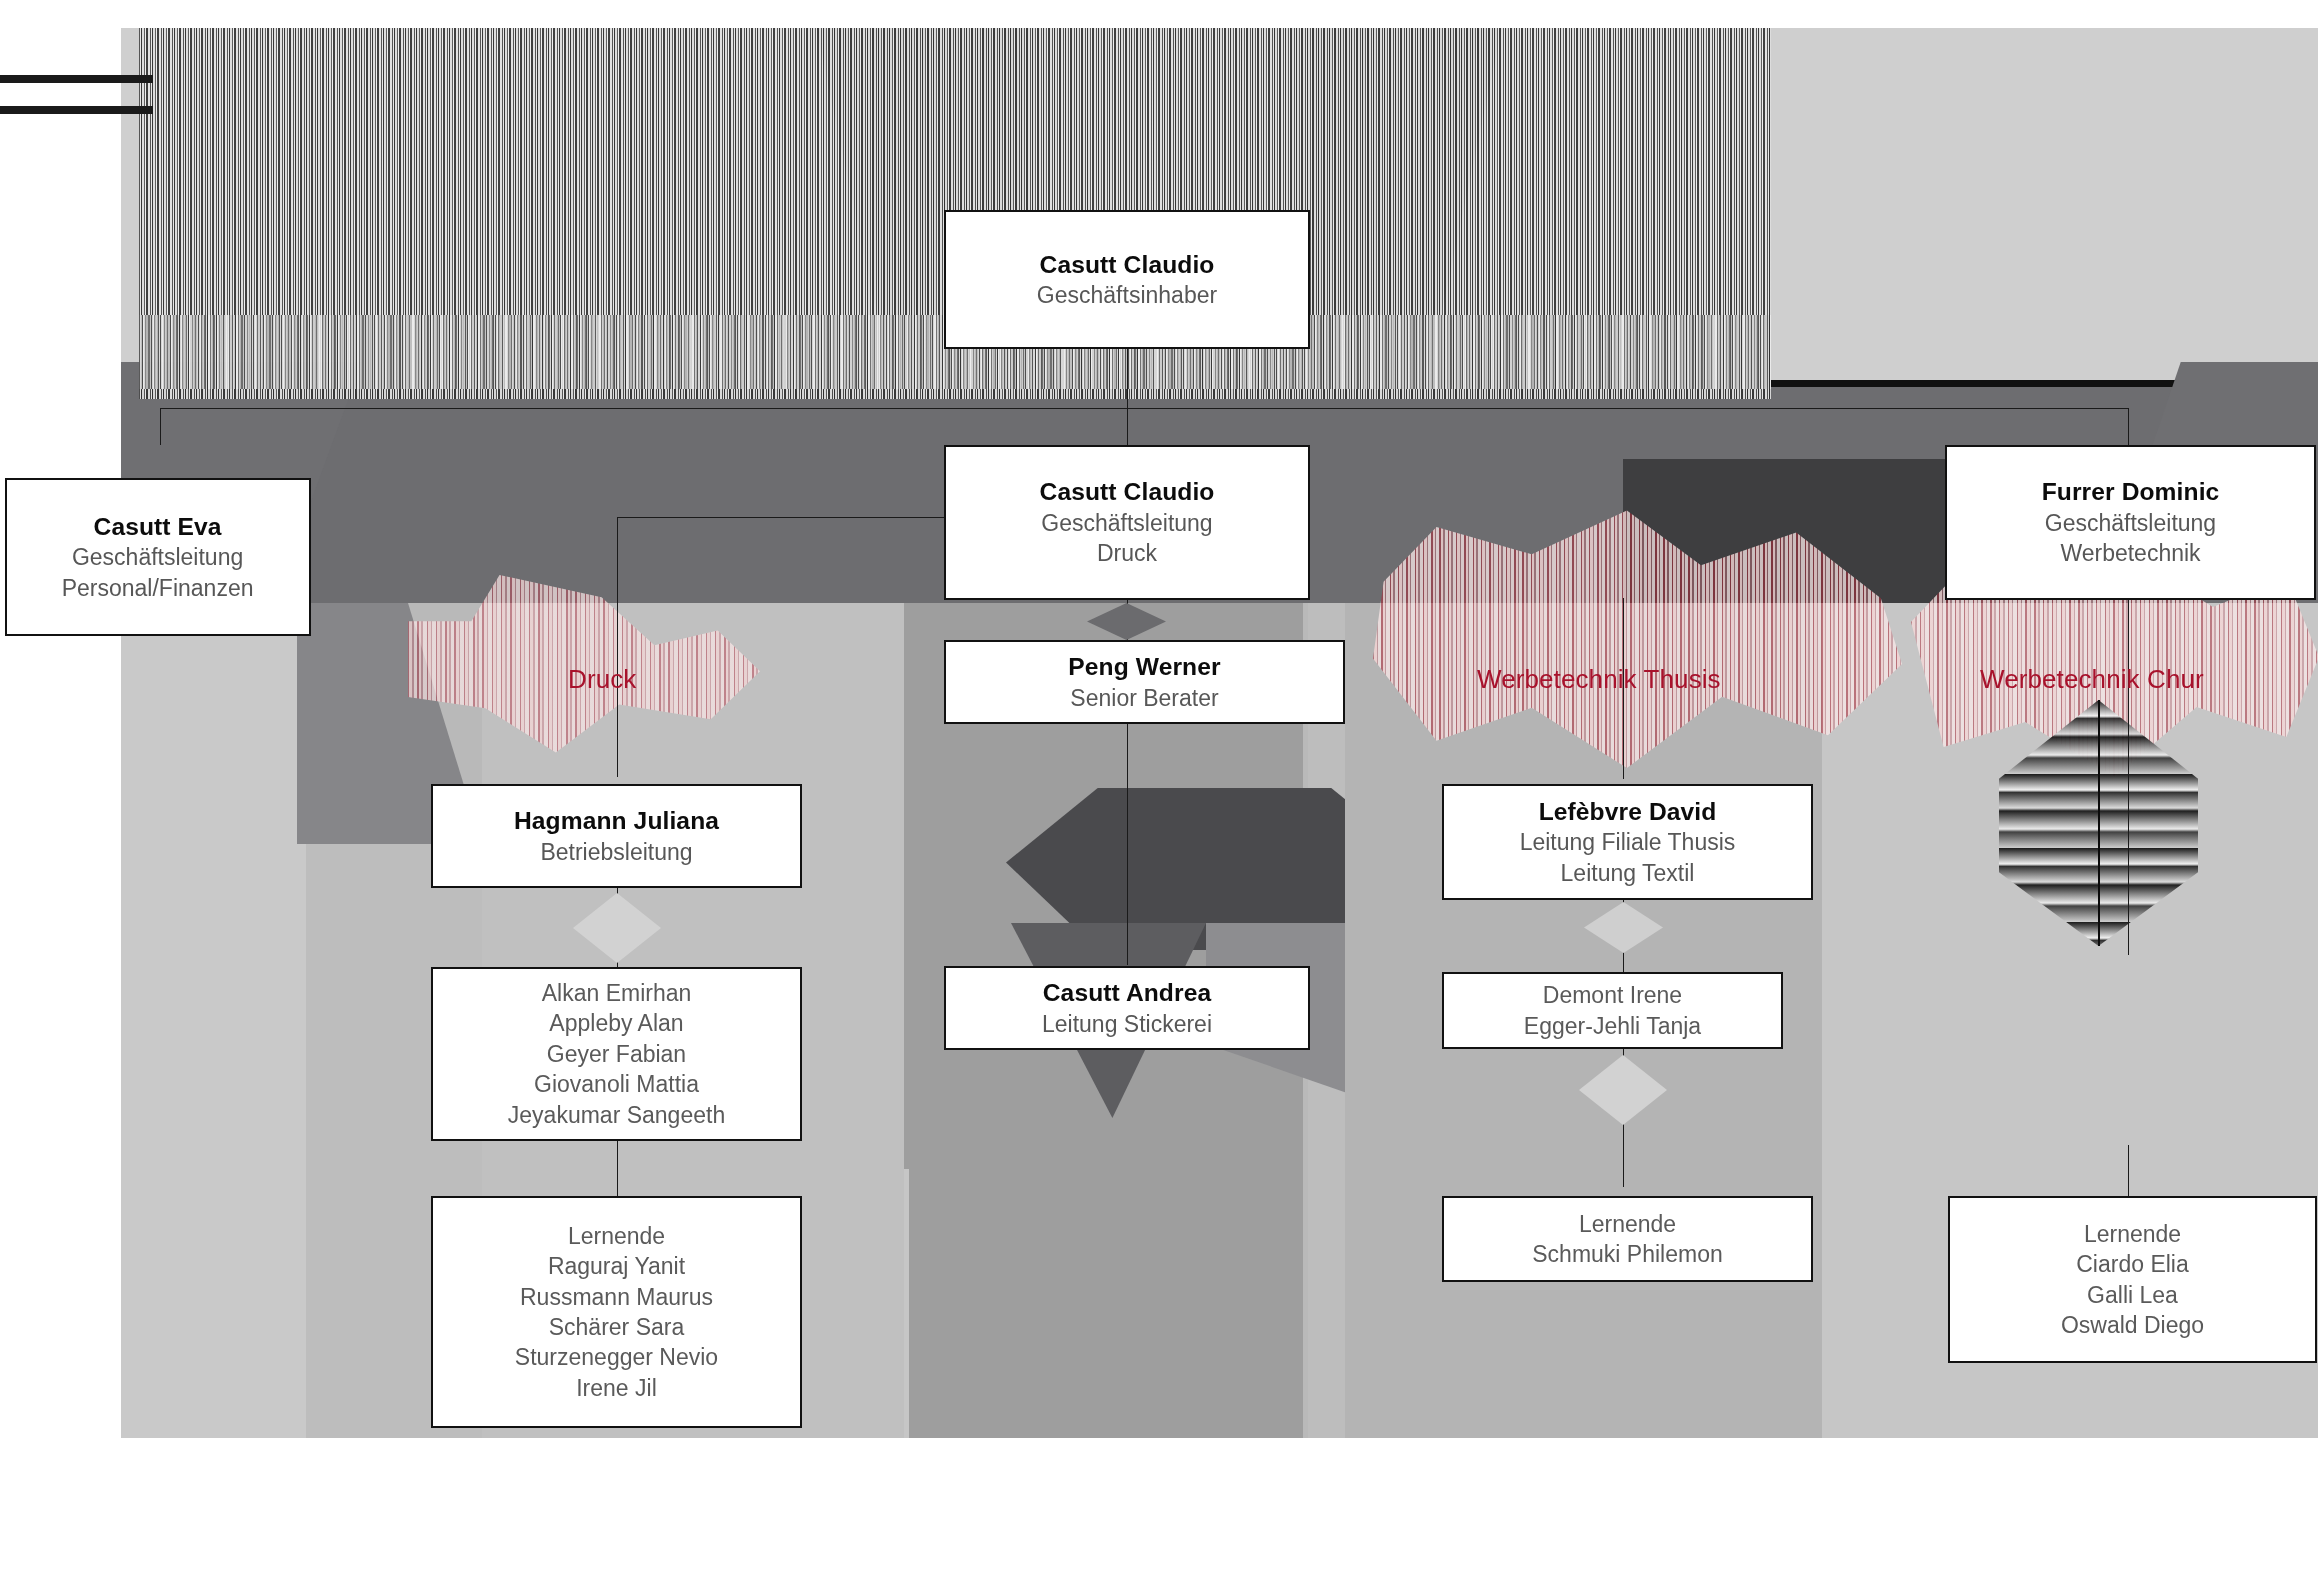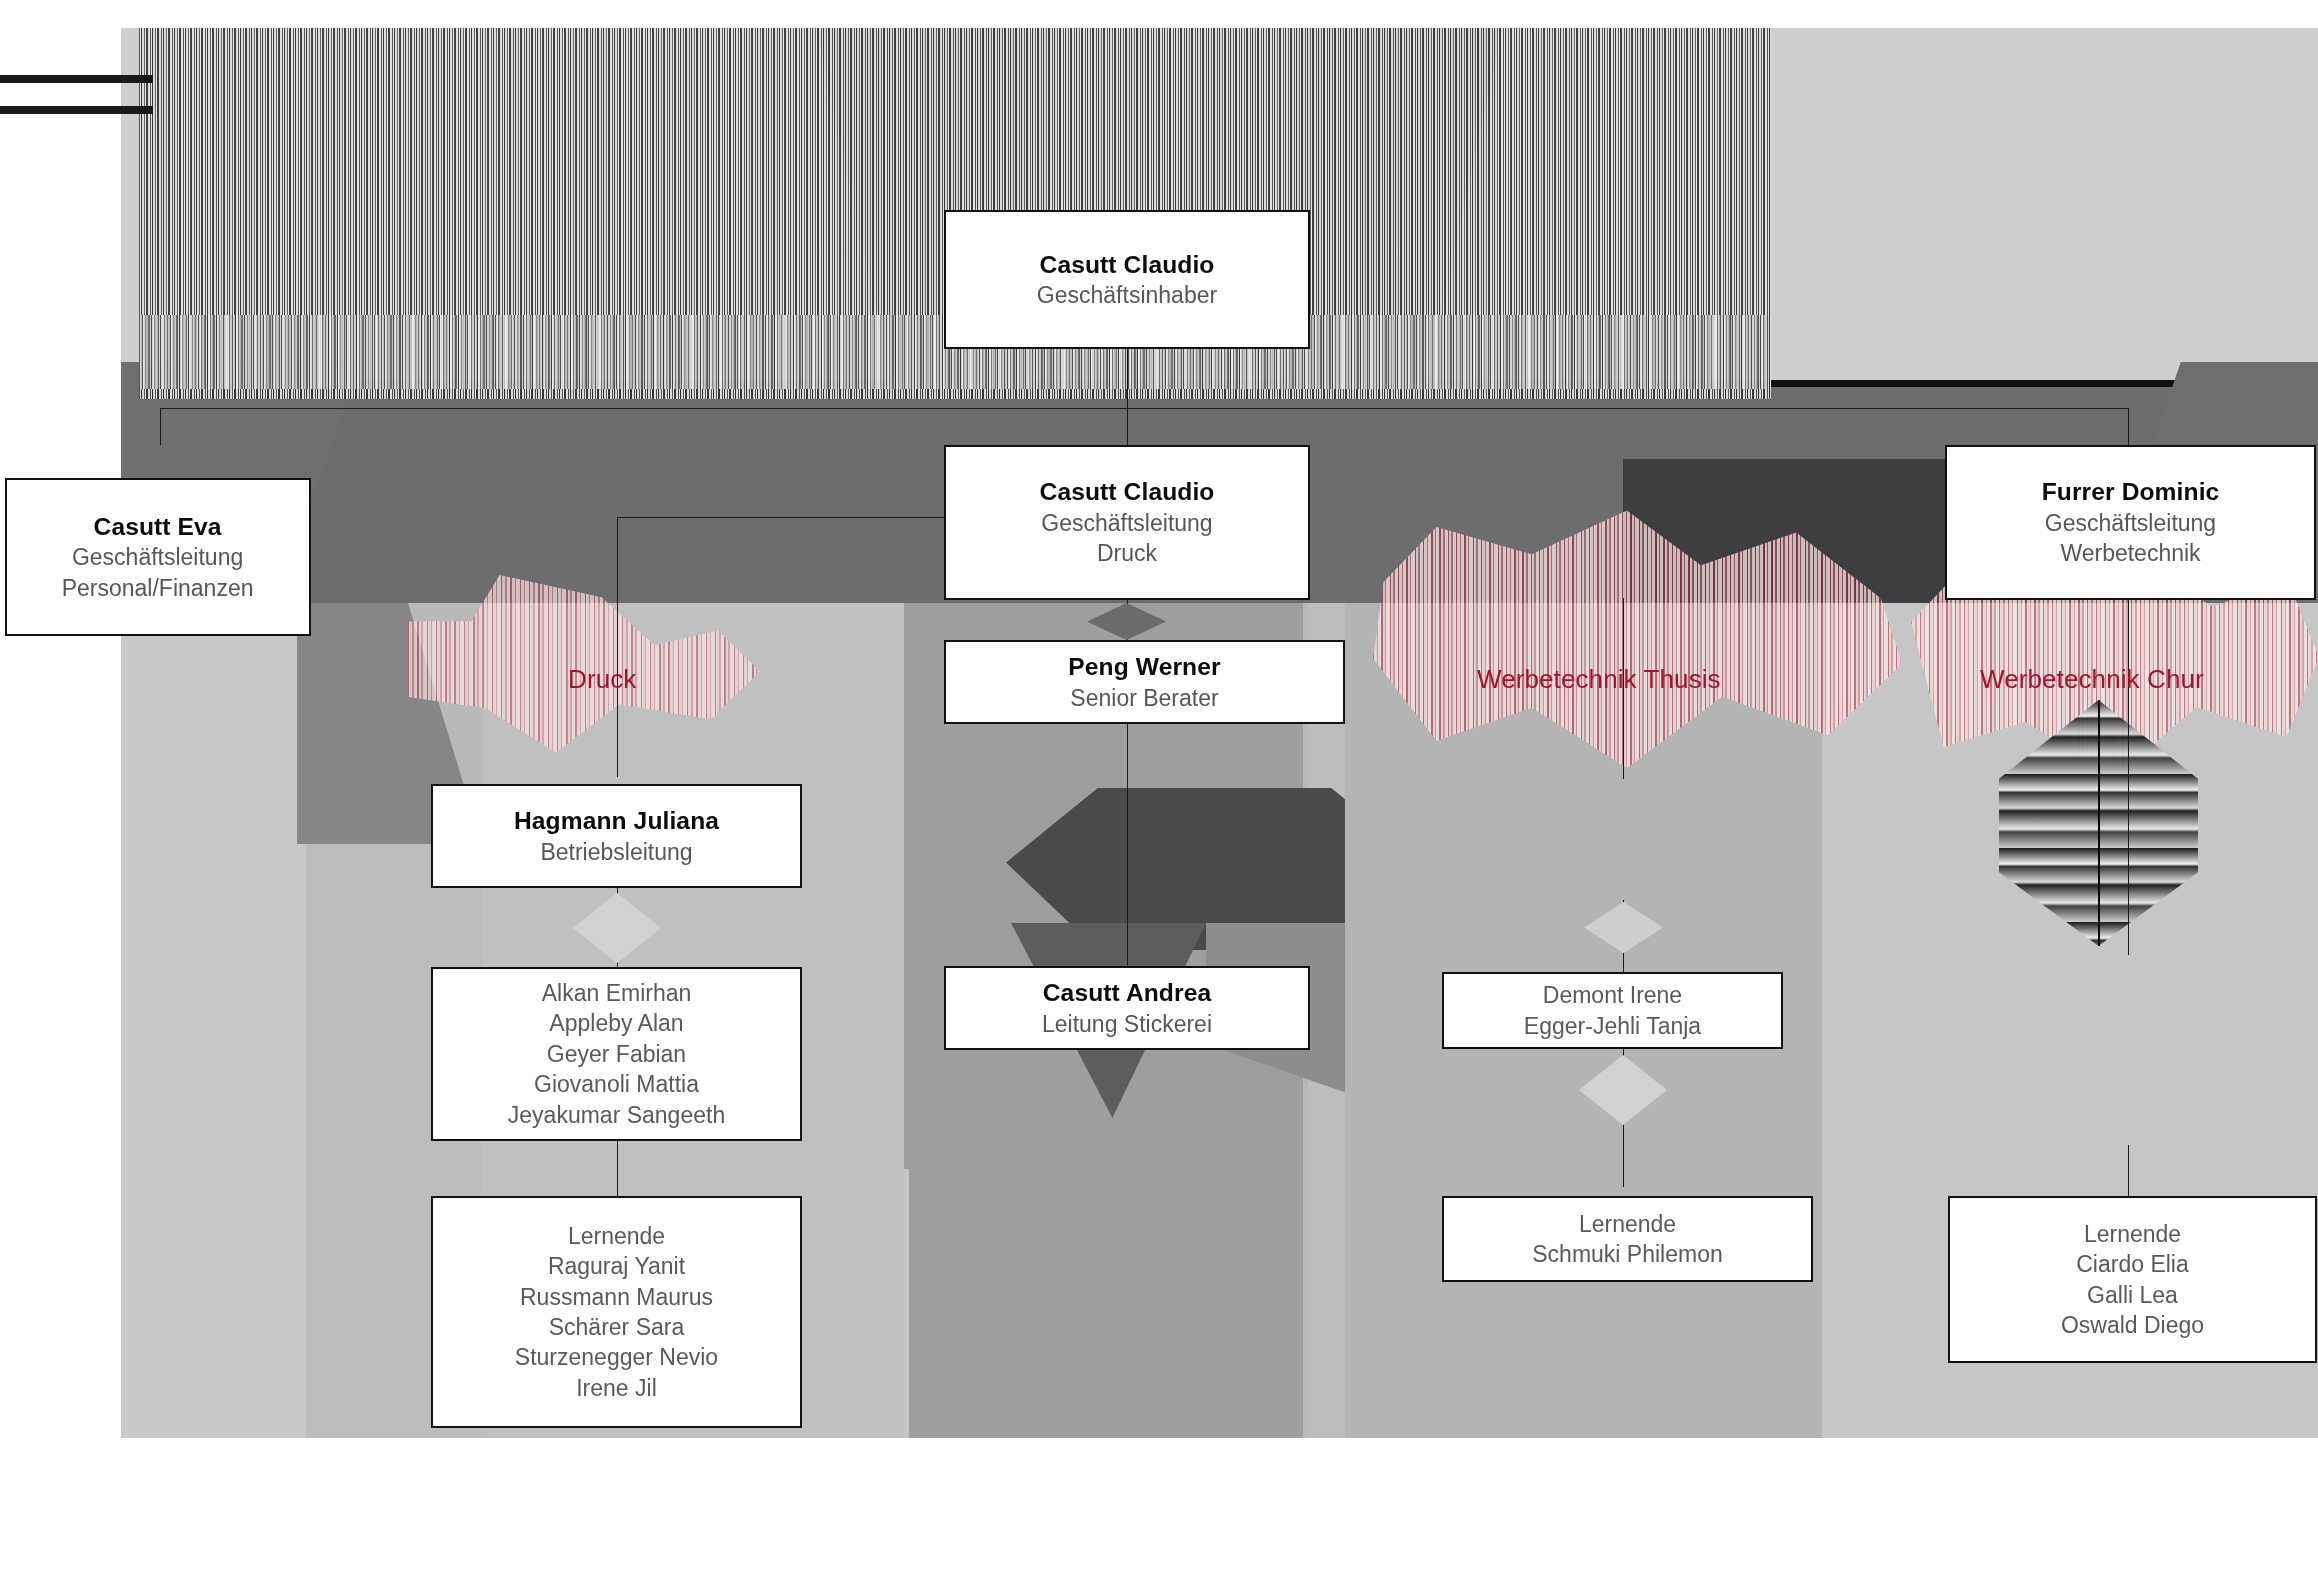--- a/index.html
+++ b/index.html
@@ -246,20 +246,25 @@
     <div class="rl">Schärer Sara</div>
     <div class="rl">Sturzenegger Nevio</div>
     <div class="rl">Irene Jil</div>
   </div>
 
   <div class="node" style="left:944px;top:966px;width:366px;height:84px;">
     <div class="nm">Casutt Andrea</div>
     <div class="rl">Leitung Stickerei</div>
   </div>
 
+  <div class="node" style="left:1442px;top:784px;width:371px;height:116px;">
+    <div class="nm">Lefèbvre David</div>
+    <div class="rl">Leitung Filiale Thusis</div>
+    <div class="rl">Leitung Textil</div>
+  </div>
 
   <div class="node plain" style="left:1442px;top:972px;width:341px;height:77px;">
     <div class="rl">Demont Irene</div>
     <div class="rl">Egger-Jehli Tanja</div>
   </div>
 
   <div class="node plain" style="left:1442px;top:1196px;width:371px;height:86px;">
     <div class="rl">Lernende</div>
     <div class="rl">Schmuki Philemon</div>
   </div>

